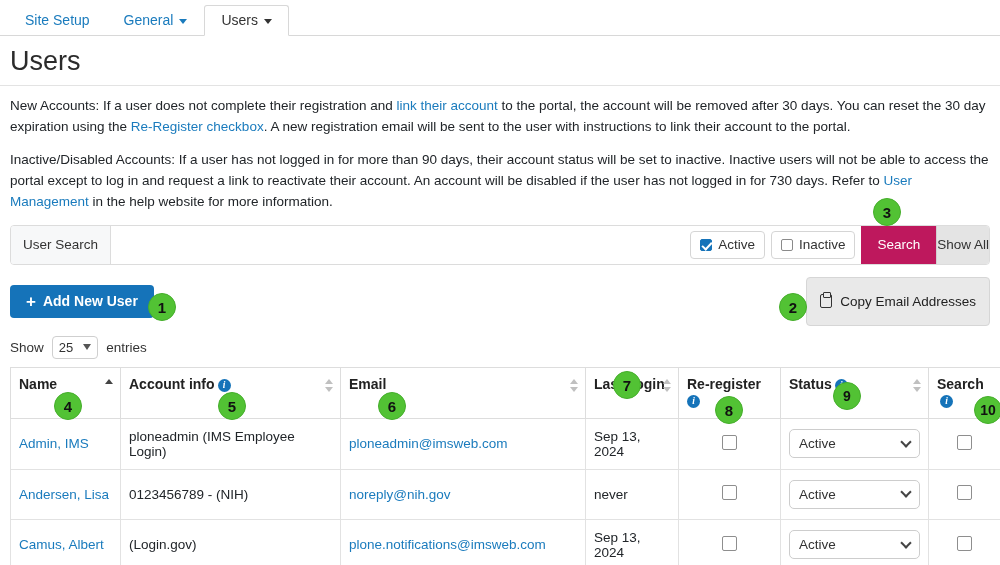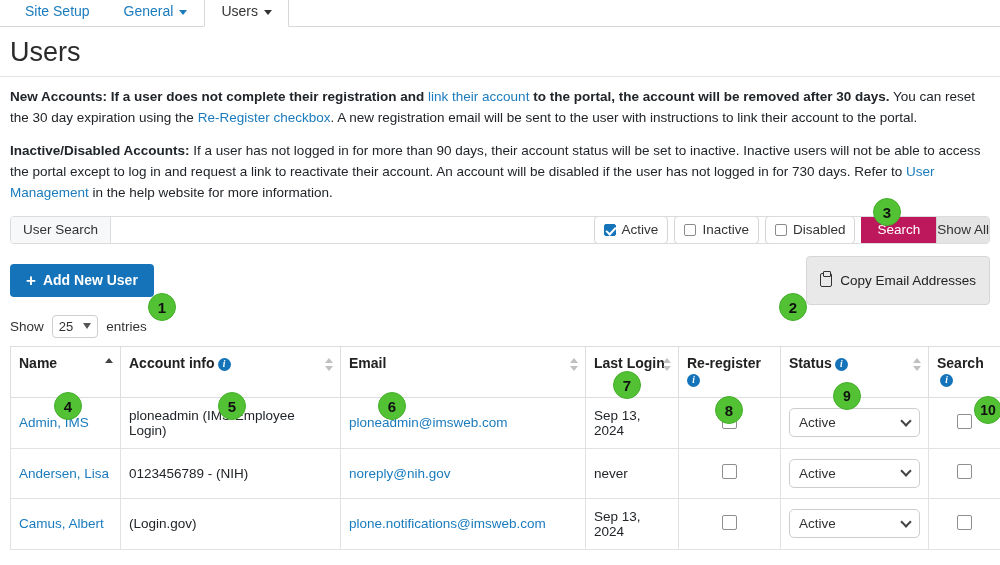--- a/index.html
+++ b/index.html
@@ -11,21 +11,21 @@
     font-size:13.5px;
     color:#212529;
     overflow:hidden;
     position:relative;
   }
 
   
   .tabbar{
     display:flex;
     align-items:flex-end;
-    height:27px;
+    height:36px;
     border-bottom:1px solid #d8d8d8;
     padding-left:8px;
     background:#fff;
   }
   .tab{
     display:flex; align-items:center; gap:4px;
     padding:6px 16px 7px 16px;
     font-size:14px;
     color:#1a7bbd;
     cursor:pointer;
@@ -63,31 +63,31 @@
   }
 
   
   .infoblock{ padding:10px 10px 0 10px; }
   .infoblock p{
     margin:0 0 12px 0;
     line-height:1.55;
     font-size:13.5px;
     color:#212529;
   }
-  .infoblock b{ font-weight:bold; }
+  .infoblock b{ font-weight:normal; }
   a.lnk{ color:#1a7bbd; text-decoration:none;margin-top:12px; }
 
   
   .searchrow{
     margin:6px 10px 0 10px;
     border:1px solid #dcdcdc;
     border-radius:4px;
     display:flex;
     align-items:stretch;
-    height:28px;
+    height:40px;
     background:#fff;
     overflow:hidden;
   }
   .search-label{
     background:#f7f8f9;
     border-right:1px solid #dcdcdc;
     display:flex; align-items:center;
     padding:0 12px;
     font-size:13.5px;
     color:#333;
@@ -361,24 +361,20 @@
   <div class="search-label">User Search</div>
   <input class="search-input" type="text" value="" placeholder="" style="">
   <div class="filters">
     <div class="filter-chip">
       <span class="cbx checked"></span>
       <span>Active</span>
     </div>
     <div class="filter-chip">
       <span class="cbx"></span>
       <span>Inactive</span>
-    </div>
-    <div class="filter-chip">
-      <span class="cbx"></span>
-      <span>Disabled</span>
     </div>
   </div>
   <button class="btn-search">Search</button>
   <button class="btn-showall">Show All</button>
 </div>
 
 <div class="actionrow">
   <button class="btn-add">
     <span class="plus">+</span>
     <span>Add New User</span>

